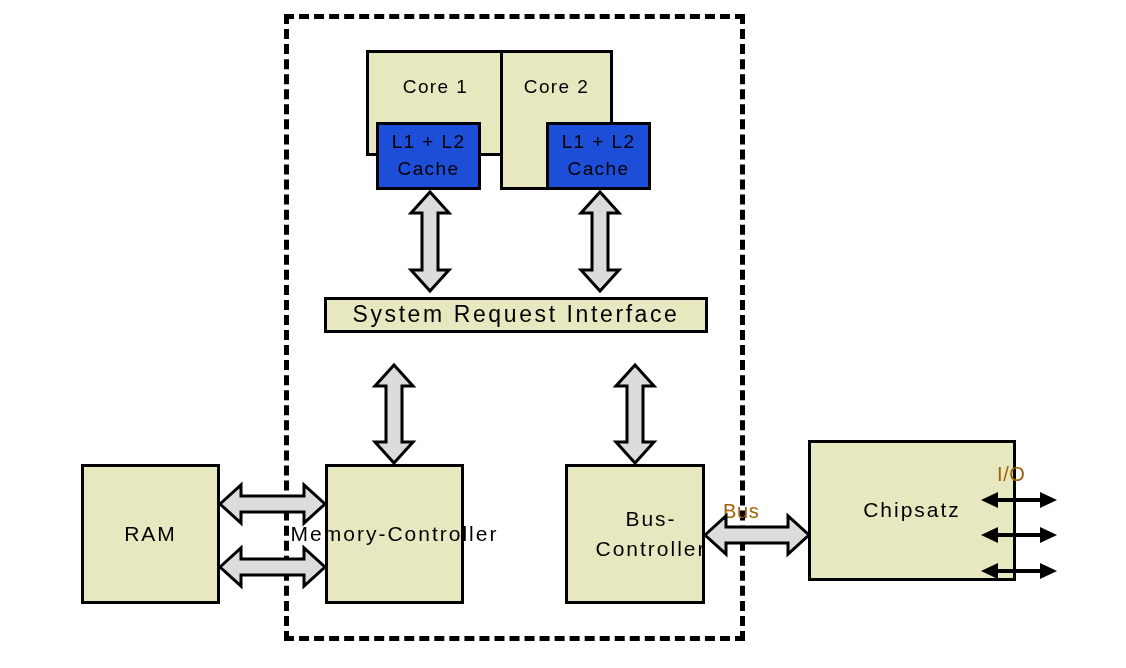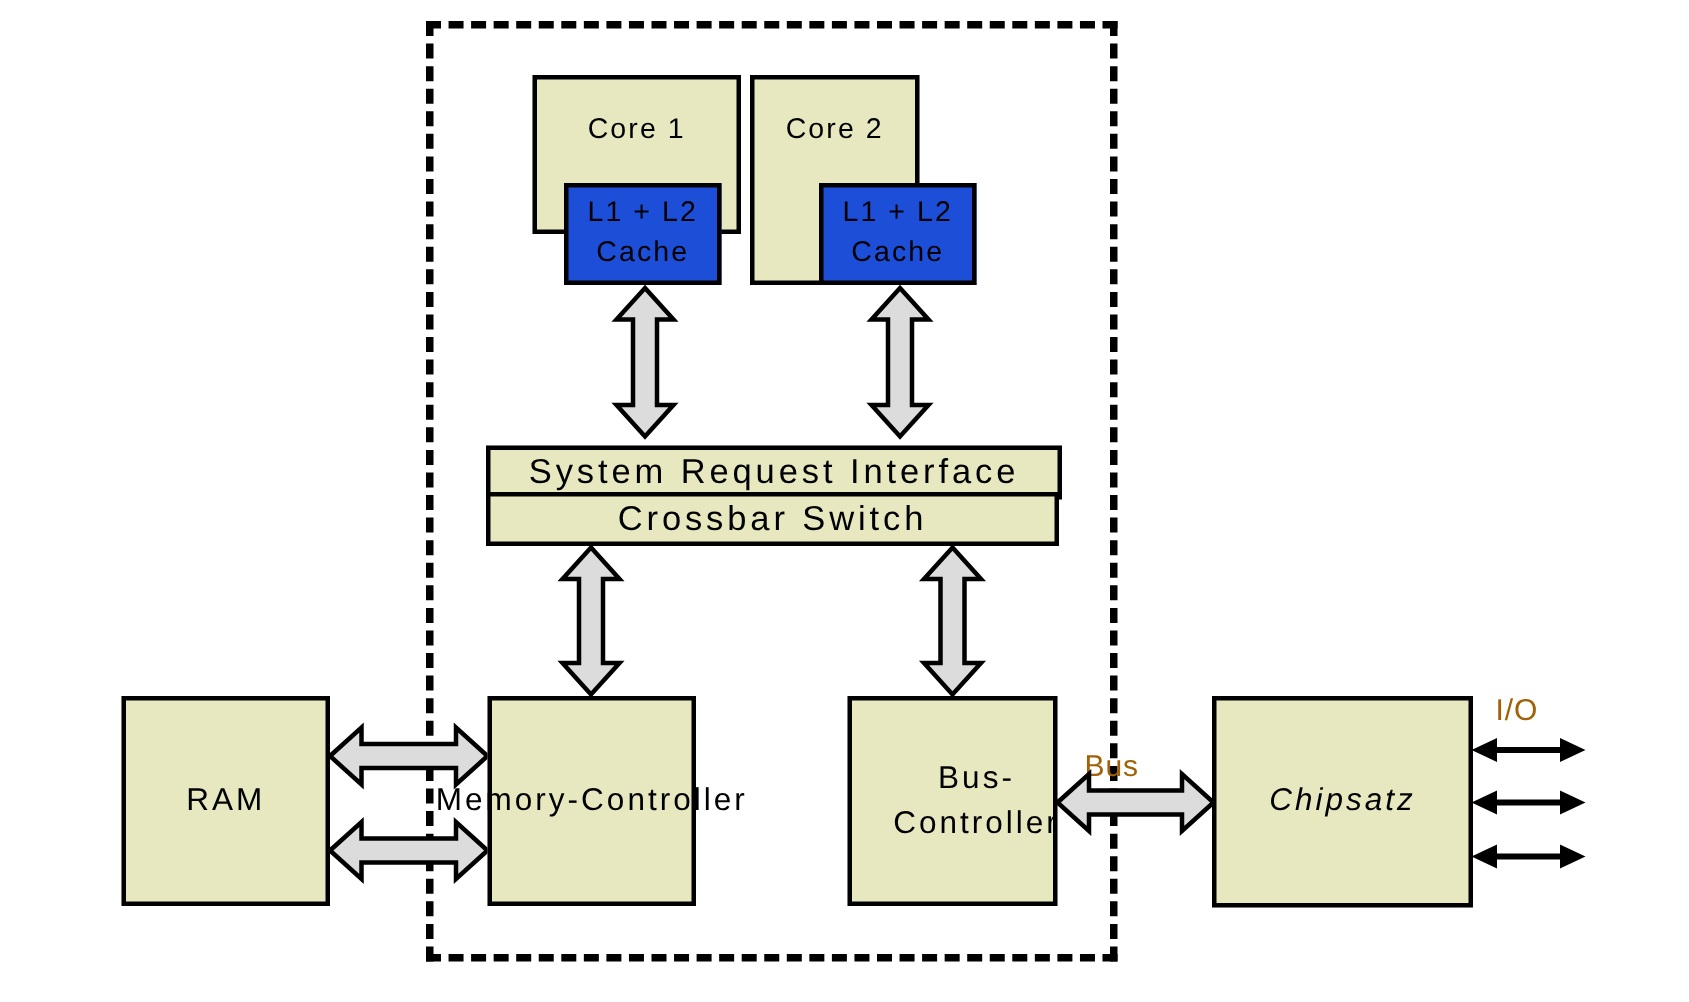--- a/index.html
+++ b/index.html
@@ -122,21 +122,21 @@
     fill: #000000;
   }
 </style>
 </head>
 <body>
 
 <div id="canvas">
 
   <div class="die-boundary" style="left:284px; top:14px; width:461px; height:627px;"></div>
 
-  <div class="block core-block" style="left:355px; top:50px; width:139px; height:106px;">
+  <div class="block core-block" style="left:366px; top:50px; width:139px; height:106px;">
     <span class="core-title t-core label-line">Core 1</span>
   </div>
   <div class="block white" style="left:376px; top:122px; width:105px; height:68px; flex-direction:column;">
     <span class="t-cache label-line">L1 + L2</span>
     <span class="t-cache label-line">Cache</span>
   </div>
 
   <div class="block core-block" style="left:500px; top:50px; width:113px; height:140px;padding-left:12px;">
     <span class="core-title t-core label-line">Core 2</span>
   </div>
@@ -154,23 +154,20 @@
   <div class="barrow" style="left:578px; top:190px;">
     <svg width="44" height="103" viewBox="0 0 44 103">
       <polygon class="body" points="22,2 41,23 30,23 30,80 41,80 22,101 3,80 14,80 14,23 3,23"></polygon>
     </svg>
   </div>
 
   <div class="block" style="left:324px; top:276px; width:384px; height:36px;margin-top:21px;">
     <span class="t-bar label-line">System Request Interface</span>
   </div>
 
-  <div class="block" style="left:324px; top:328px; width:382px; height:36px;">
-    <span class="t-bar label-line">Crossbar Switch</span>
-  </div>
 
   <div class="barrow" style="left:372px; top:363px;">
     <svg width="44" height="102" viewBox="0 0 44 102">
       <polygon class="body" points="22,2 41,23 30,23 30,79 41,79 22,100 3,79 14,79 14,23 3,23"></polygon>
     </svg>
   </div>
 
   <div class="barrow" style="left:613px; top:363px;">
     <svg width="44" height="102" viewBox="0 0 44 102">
       <polygon class="body" points="22,2 41,23 30,23 30,79 41,79 22,100 3,79 14,79 14,23 3,23"></polygon>
@@ -204,21 +201,21 @@
   </div>
 
   <div class="free-label" style="left:723px; top:500px;">Bus</div>
 
   <div class="barrow" style="left:703px; top:513px;">
     <svg width="108" height="44" viewBox="0 0 108 44">
       <polygon class="body" points="2,22 23,3 23,14 85,14 85,3 106,22 85,41 85,30 23,30 23,41"></polygon>
     </svg>
   </div>
 
-  <div class="block" style="left:808px; top:464px; width:174px; height:141px; flex-direction:column;font-style:italic;">
+  <div class="block" style="left:808px; top:440px; width:208px; height:141px; flex-direction:column;">
     <span class="t-unit label-line">Chipsatz</span>
   </div>
 
   <div class="free-label" style="left:997px; top:463px;">I/O</div>
 
   <div class="tarrow" style="left:981px; top:489px;">
     <svg width="76" height="22" viewBox="0 0 76 22">
       <line class="stem" x1="12" y1="11" x2="64" y2="11"></line>
       <polygon class="head" points="0,11 17,3 17,19"></polygon>
       <polygon class="head" points="76,11 59,3 59,19"></polygon>

